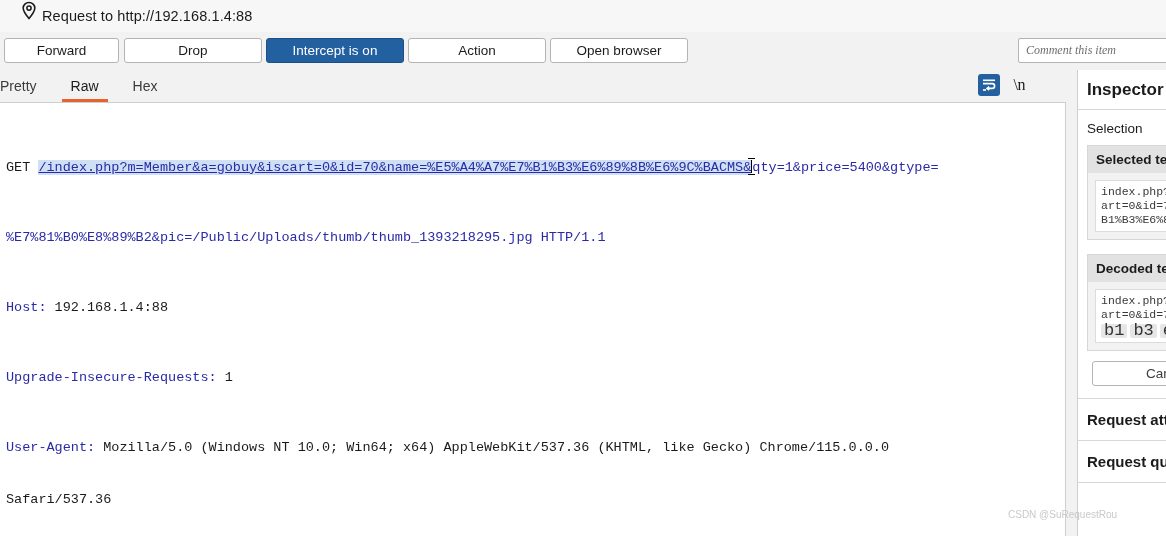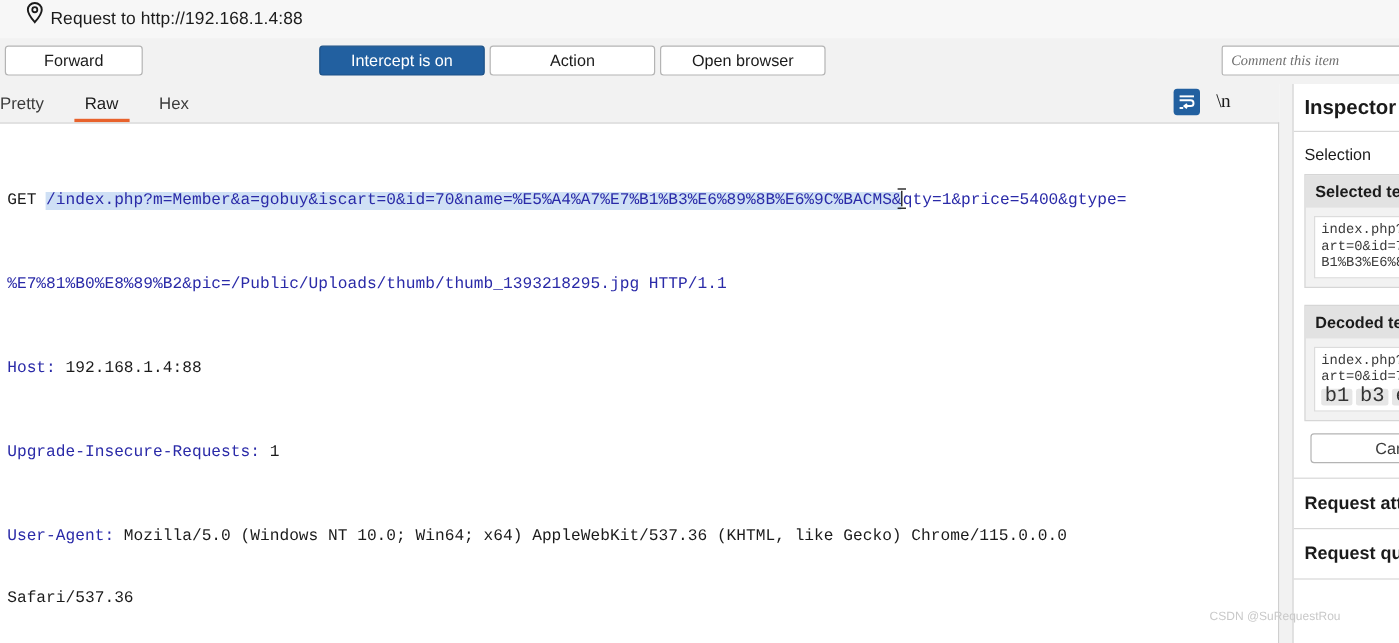--- a/index.html
+++ b/index.html
@@ -141,21 +141,21 @@
   .code-inner {
     position: absolute; left: 6px; top: 3px; right: 0; bottom: 0;
     font-family: "Liberation Mono", monospace;
     font-size: 13.5px;
     line-height: 17.5px;
     white-space: pre;
   }
   .code-inner .ln { display: block; height: 17.5px; }
   .k-black { color: #1b1b1b; }
   .k-blue  { color: #2a2aa8; }
-  .k-sel   { background: #cfe0f5; }
+  .k-sel   { background: #cfe0f5; text-decoration: underline; }
 
   
   .caret {
     display: inline-block;
     width: 1px; height: 13px;
     background: #000;
     vertical-align: -2px;
     position: relative;
   }
   .caret::before, .caret::after {
@@ -275,20 +275,21 @@
       <svg width="18" height="22" viewBox="0 0 18 22">
         <path d="M9 1.5 C5.7 1.5 3.2 4 3.2 7.1 C3.2 10.9 9 17.5 9 17.5 C9 17.5 14.8 10.9 14.8 7.1 C14.8 4 12.3 1.5 9 1.5 Z" fill="none" stroke="#1b1b1b" stroke-width="1.6"></path>
         <circle cx="9" cy="7.1" r="2.1" fill="none" stroke="#1b1b1b" stroke-width="1.5"></circle>
       </svg>
     </span>
     <span class="title-text">Request to http://192.168.1.4:88</span>
   </div>
 
   <div class="btnrow">
     <div class="btn" id="btn-forward">Forward</div>
+    <div class="btn" id="btn-drop">Drop</div>
     <div class="btn primary" id="btn-intercept">Intercept is on</div>
     <div class="btn" id="btn-action">Action</div>
     <div class="btn" id="btn-openbrowser">Open browser</div>
     <div class="comment-field">
       <span>Comment this item</span>
     </div>
   </div>
 
   <div class="editor-pane">
 

